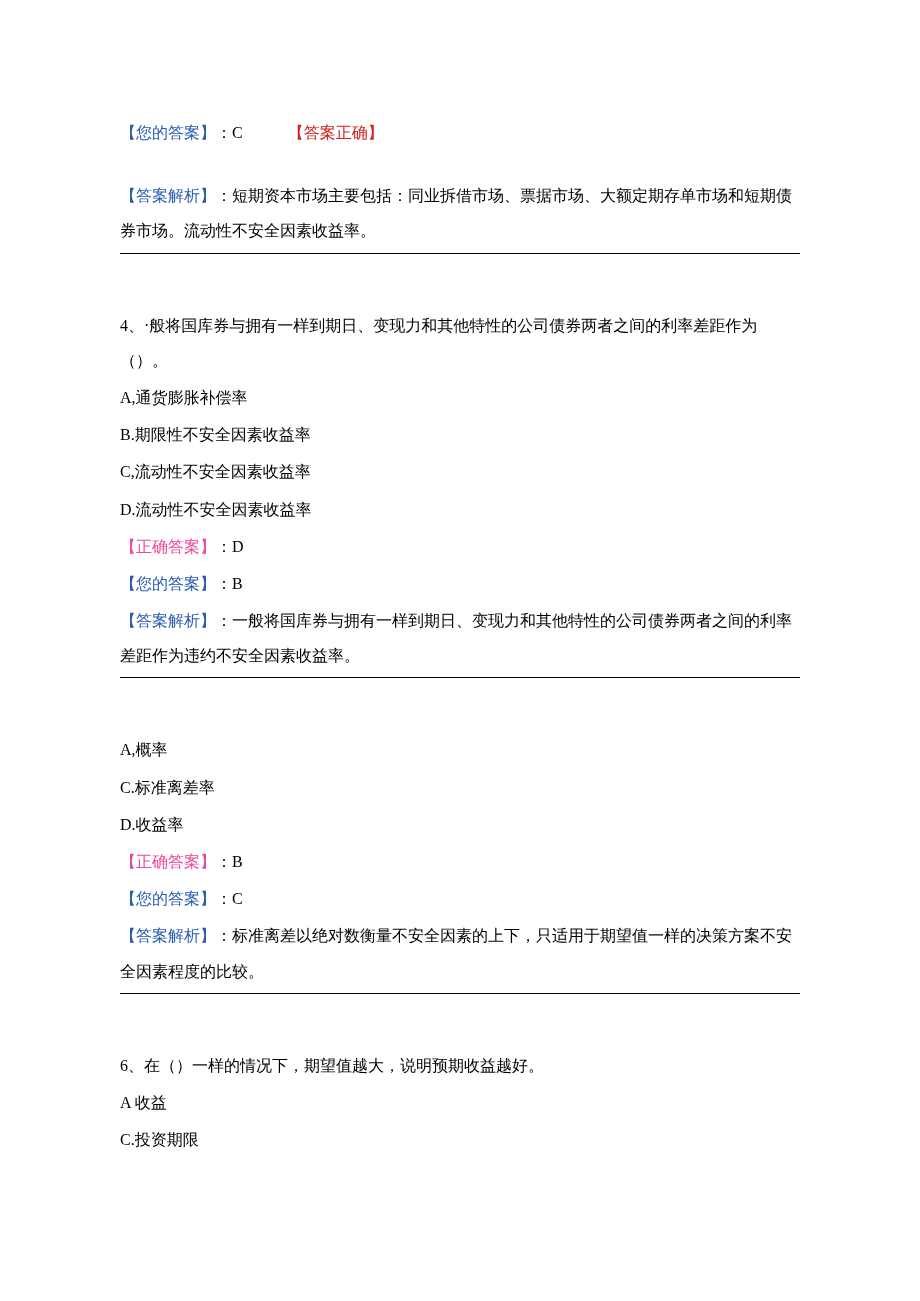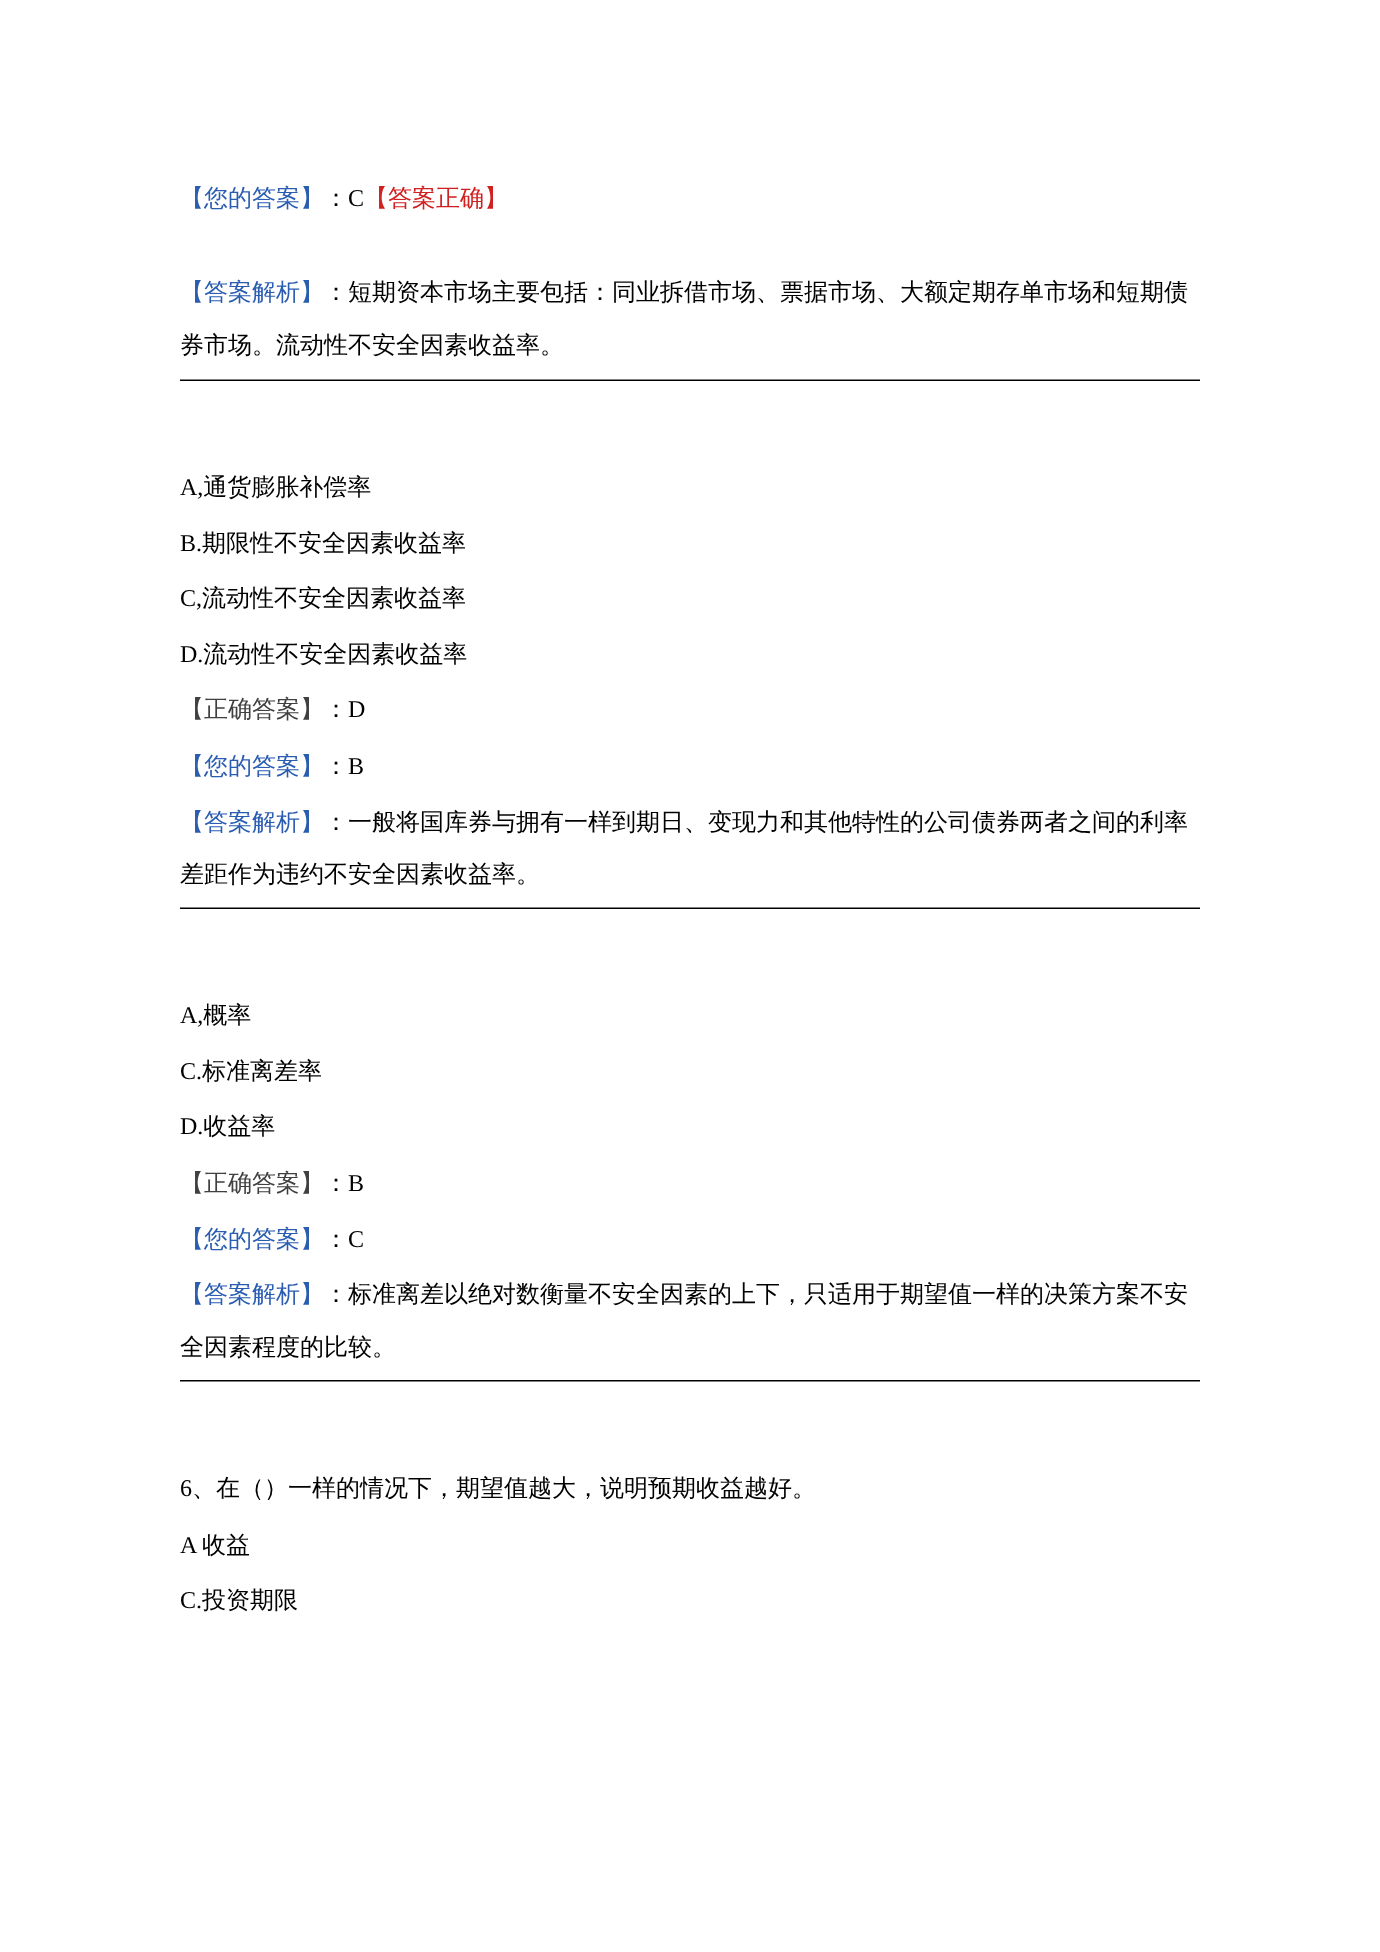--- a/index.html
+++ b/index.html
@@ -15,22 +15,22 @@
     width: 920px;
     min-height: 1301px;
     padding: 115px 120px 60px 120px;
     box-sizing: border-box;
   }
   .para {
     margin: 0 0 2px 0;
     word-break: break-all;
   }
   .blue { color: #2a5db0; text-align: right; }
-  .red  { color: #d02020; }
-  .green{ color: #404040; }
+  .red  { color: #d02020; margin-left: 45px; }
+  .green{ color: #ec4899; }
   .hr {
     border: none;
     border-bottom: 1px solid #000;
     margin: 4px 0 28px 0;
   }
   .gap { height: 26px; }
 </style>
 </head>
 <body>
 
@@ -40,20 +40,21 @@
     <span class="blue">【您的答案】</span><span>：C</span><span class="red">【答案正确】</span>
   </p>
   <div class="gap"></div>
   <p class="para">
     <span class="blue">【答案解析】</span><span>：短期资本市场主要包括：同业拆借市场、票据市场、大额定期存单市场和短期债券市场。流动性不安全因素收益率。</span>
   </p>
   <hr class="hr">
 
   <div class="gap"></div>
 
+  <p class="para">4、·般将国库券与拥有一样到期日、变现力和其他特性的公司债券两者之间的利率差距作为（）。</p>
   <p class="para">A,通货膨胀补偿率</p>
   <p class="para">B.期限性不安全因素收益率</p>
   <p class="para">C,流动性不安全因素收益率</p>
   <p class="para">D.流动性不安全因素收益率</p>
   <p class="para">
     <span class="green">【正确答案】</span><span>：D</span>
   </p>
   <p class="para">
     <span class="blue">【您的答案】</span><span>：B</span>
   </p>

